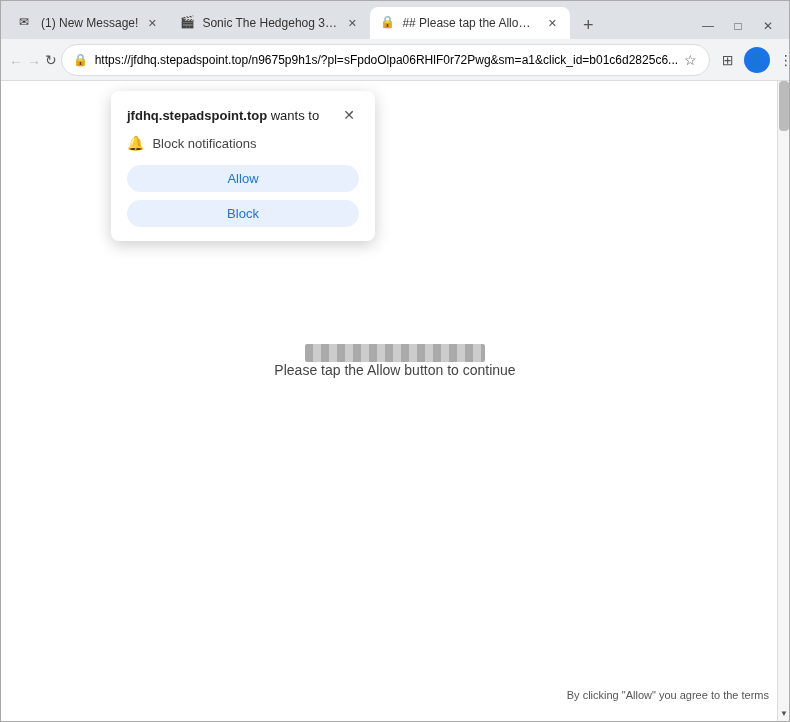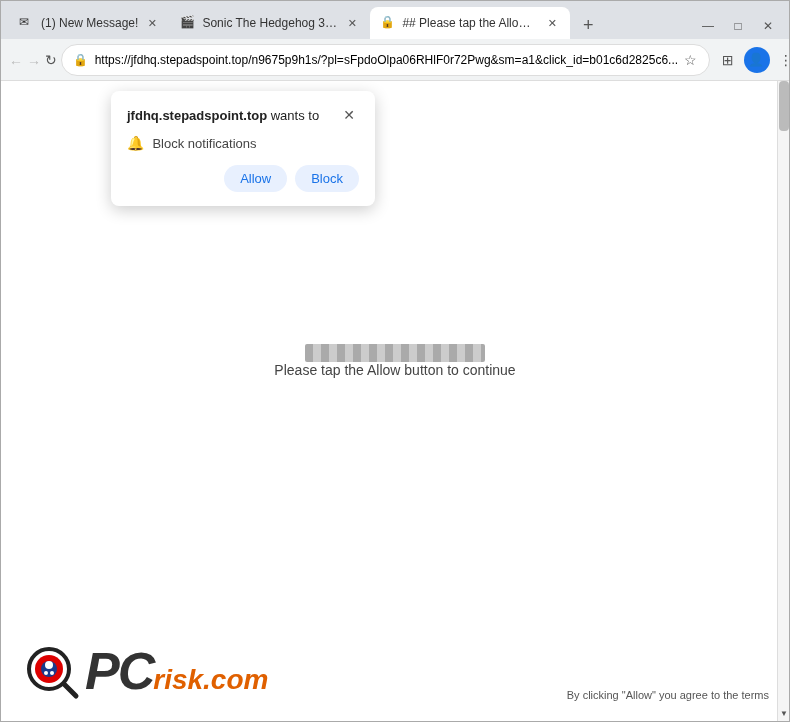--- a/index.html
+++ b/index.html
@@ -257,20 +257,21 @@
 
     .bell-icon {
       font-size: 14px;
       color: #555;
     }
 
     .popup-buttons {
       display: flex;
       justify-content: flex-end;
       gap: 8px;
+      flex-direction: column;
     }
 
     .popup-btn {
       padding: 6px 16px;
       border-radius: 20px;
       border: none;
       font-size: 13px;
       cursor: pointer;
       font-weight: 500;
     }
@@ -461,39 +462,20 @@
         <button class="popup-btn allow">Allow</button>
         <button class="popup-btn block">Block</button>
       </div>
     </div>
 
     <div class="page-content">
       <div class="progress-bar"></div>
       <div class="page-instruction">Please tap the Allow button to continue</div>
     </div>
 
-    <div class="bottom-brand">
-      <svg class="brand-logo" viewBox="0 0 60 60" width="60" height="60">
-
-        <circle cx="28" cy="28" r="20" fill="none" stroke="#222" stroke-width="4"></circle>
-        <line x1="43" y1="43" x2="55" y2="55" stroke="#222" stroke-width="5" stroke-linecap="round"></line>
-
-        <circle cx="28" cy="28" r="14" fill="#d00"></circle>
-        <circle cx="28" cy="28" r="8" fill="#1a3a8c"></circle>
-        <circle cx="28" cy="24" r="4" fill="white"></circle>
-        <circle cx="25" cy="32" r="2" fill="white"></circle>
-        <circle cx="31" cy="32" r="2" fill="white"></circle>
-      </svg>
-      <div class="brand-text">
-        <span class="brand-pc">PC</span>
-        <span class="brand-risk">
-          <span>risk</span><span>.com</span>
-        </span>
-      </div>
-    </div>
 
     <div class="bottom-right-text">
       <span>By clicking "Allow" you agree to the terms</span>
     </div>
 
     <div class="scrollbar">
       <div class="scrollbar-arrow">▲</div>
       <div class="scrollbar-thumb"></div>
       <div class="scrollbar-arrow" style="position:absolute;bottom:0;">▼</div>
     </div>

